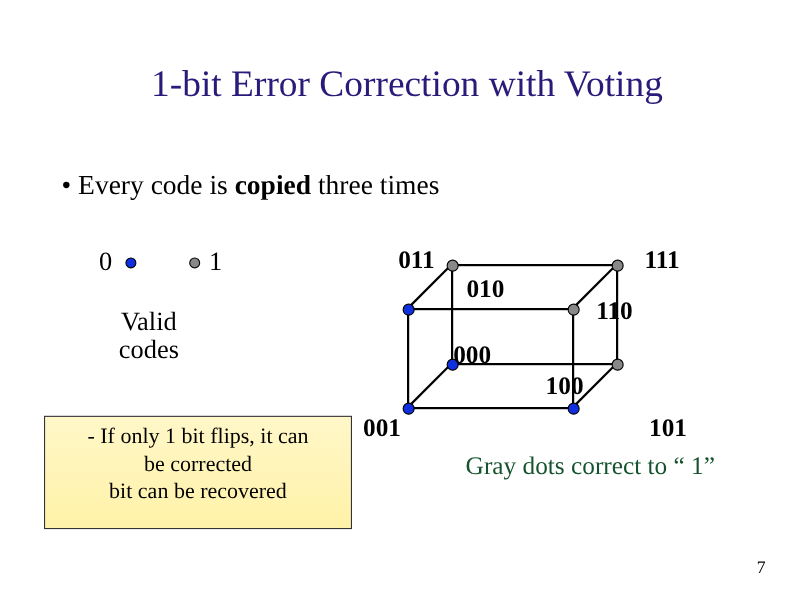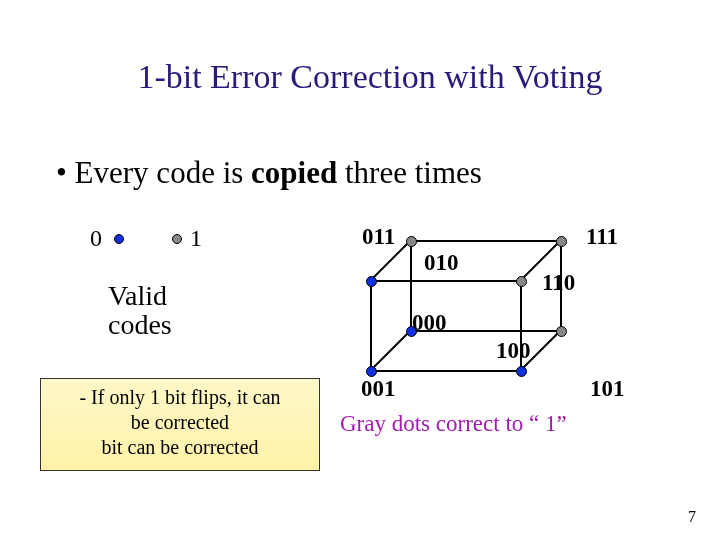--- a/index.html
+++ b/index.html
@@ -18,75 +18,75 @@
     right: 0;
     text-align: center;
     font-size: 34px;
     color: #2a1a7a;
     padding-left: 20px;
   }
   .bullet {
     position: absolute;
     top: 155px;
     left: 56px;
-    font-size: 31px;
+    font-size: 25px;
     color: #000;
   }
   .bold { font-weight: bold; }
   .valid-area {
     position: absolute;
     top: 225px;
     left: 90px;
     width: 170px;
     height: 120px;
   }
   .valid-label  { position:absolute; font-size:24px; color:#000; }
   .dot {
     width: 9px; height: 9px; border-radius: 50%;
     position: absolute;
   }
   .dot-blue { background:#1030e0; border:1px solid #000; }
   .dot-gray { background:#888;    border:1px solid #000; }
   .dot-small { width:8px; height:8px; }
   .valid-codes {
     position:absolute;
-    font-size:28px; color:#000; 
+    font-size:24px; color:#000; text-align:center;
     line-height:1.05;
   }
 
   .note-box {
     position: absolute;
     left: 40px;
     top: 378px;
     width: 280px;
     background: linear-gradient(#fff7c8,#fff2a8);
     border: 1px solid #333;
     font-size: 20px;
     color:#000;
     text-align:center;
     line-height:1.25;
-    padding: 6px 4px 10px 4px;
+    padding: 6px 4px 20px 4px;
     box-sizing: border-box;
   }
 
   .cube-area {
     position:absolute;
     left: 350px;
     top: 210px;
     width: 330px;
     height: 260px;
   }
   .cube-label { position:absolute; font-size:23px; color:#000;font-weight:bold; }
   .cube-line  { position:absolute; background:#000; }
   .cube-dot   { position:absolute; width:9px; height:9px; border-radius:50%; border:1px solid #000;}
   .gray-text  {
     position:absolute;
     font-size:23px;
-    color:#a21caf;
-    text-align:left;
+    color:#14532d;
+    text-align:right;
     width: 310px;
     line-height:1.2;
   }
 
   .page-num {
     position:absolute;
     right: 24px;
     bottom: 14px;
     font-size: 16px;
     color:#000;
@@ -109,21 +109,21 @@
 
   <div class="valid-codes" style="left:18px; top:56px;">
     <span>Valid</span><br>
     <span>codes</span>
   </div>
 </div>
 
 <div class="note-box">
   <div>- If only 1 bit flips, it can</div>
   <div>be corrected</div>
-  <div>bit can be corrected</div>
+  <div>bit can be recovered</div>
 </div>
 
 <div class="cube-area">
 
   <div class="cube-line" style="left:60px; top:30px; width:150px; height:2px;"></div>
   <div class="cube-line" style="left:60px; top:120px; width:150px; height:2px;"></div>
   <div class="cube-line" style="left:60px; top:30px; width:2px; height:92px;"></div>
   <div class="cube-line" style="left:210px; top:30px; width:2px; height:92px;"></div>
 
   <div class="cube-line" style="left:20px; top:70px;  width:150px; height:2px;"></div>
@@ -144,21 +144,21 @@
   <div class="cube-dot dot-gray" style="left:206px; top:116px;"></div>
   <div class="cube-dot dot-blue" style="left:16px;  top:156px;"></div>
   <div class="cube-dot dot-blue" style="left:166px; top:156px;"></div>
 
   <span class="cube-label" style="left:12px;  top:14px;">011</span>
   <span class="cube-label" style="left:236px; top:14px;">111</span>
   <span class="cube-label" style="left:74px;  top:40px;">010</span>
   <span class="cube-label" style="left:192px; top:60px;">110</span>
   <span class="cube-label" style="left:62px;  top:100px;">000</span>
   <span class="cube-label" style="left:146px; top:128px;">100</span>
-  <span class="cube-label" style="left:-20px; top:166px;margin-left:31px;">001</span>
+  <span class="cube-label" style="left:-20px; top:166px;">001</span>
   <span class="cube-label" style="left:240px; top:166px;">101</span>
 
   <div class="gray-text" style="left:-10px; top:200px;">
     <div>Gray dots correct to “ 1”</div>
   </div>
 </div>
 
 <div class="page-num">7</div>
 
 </body></html>

